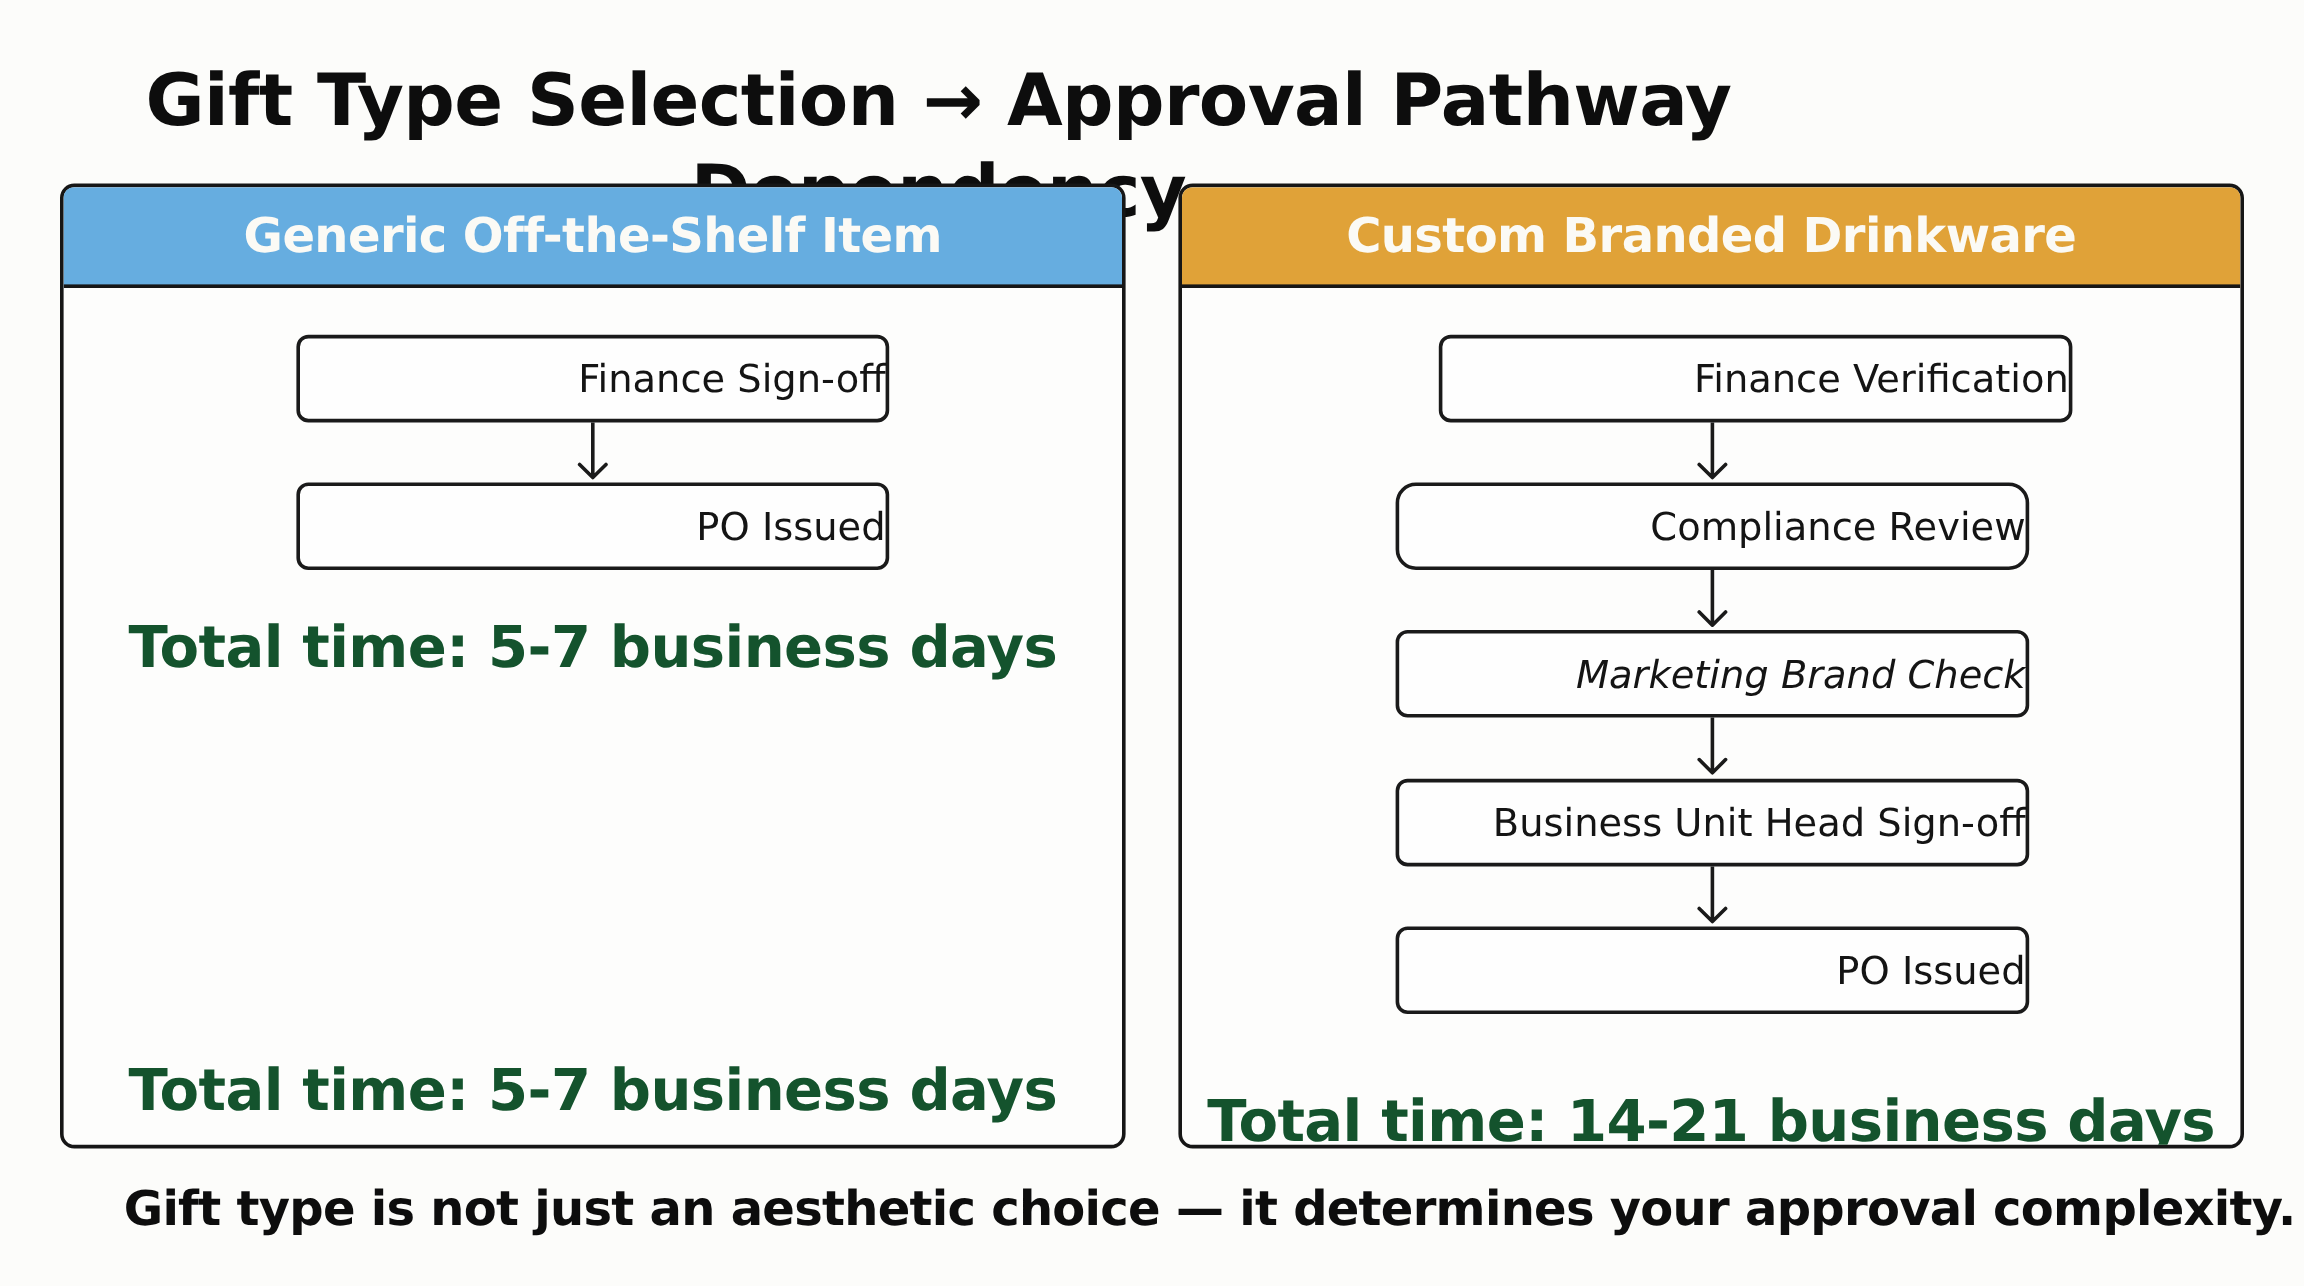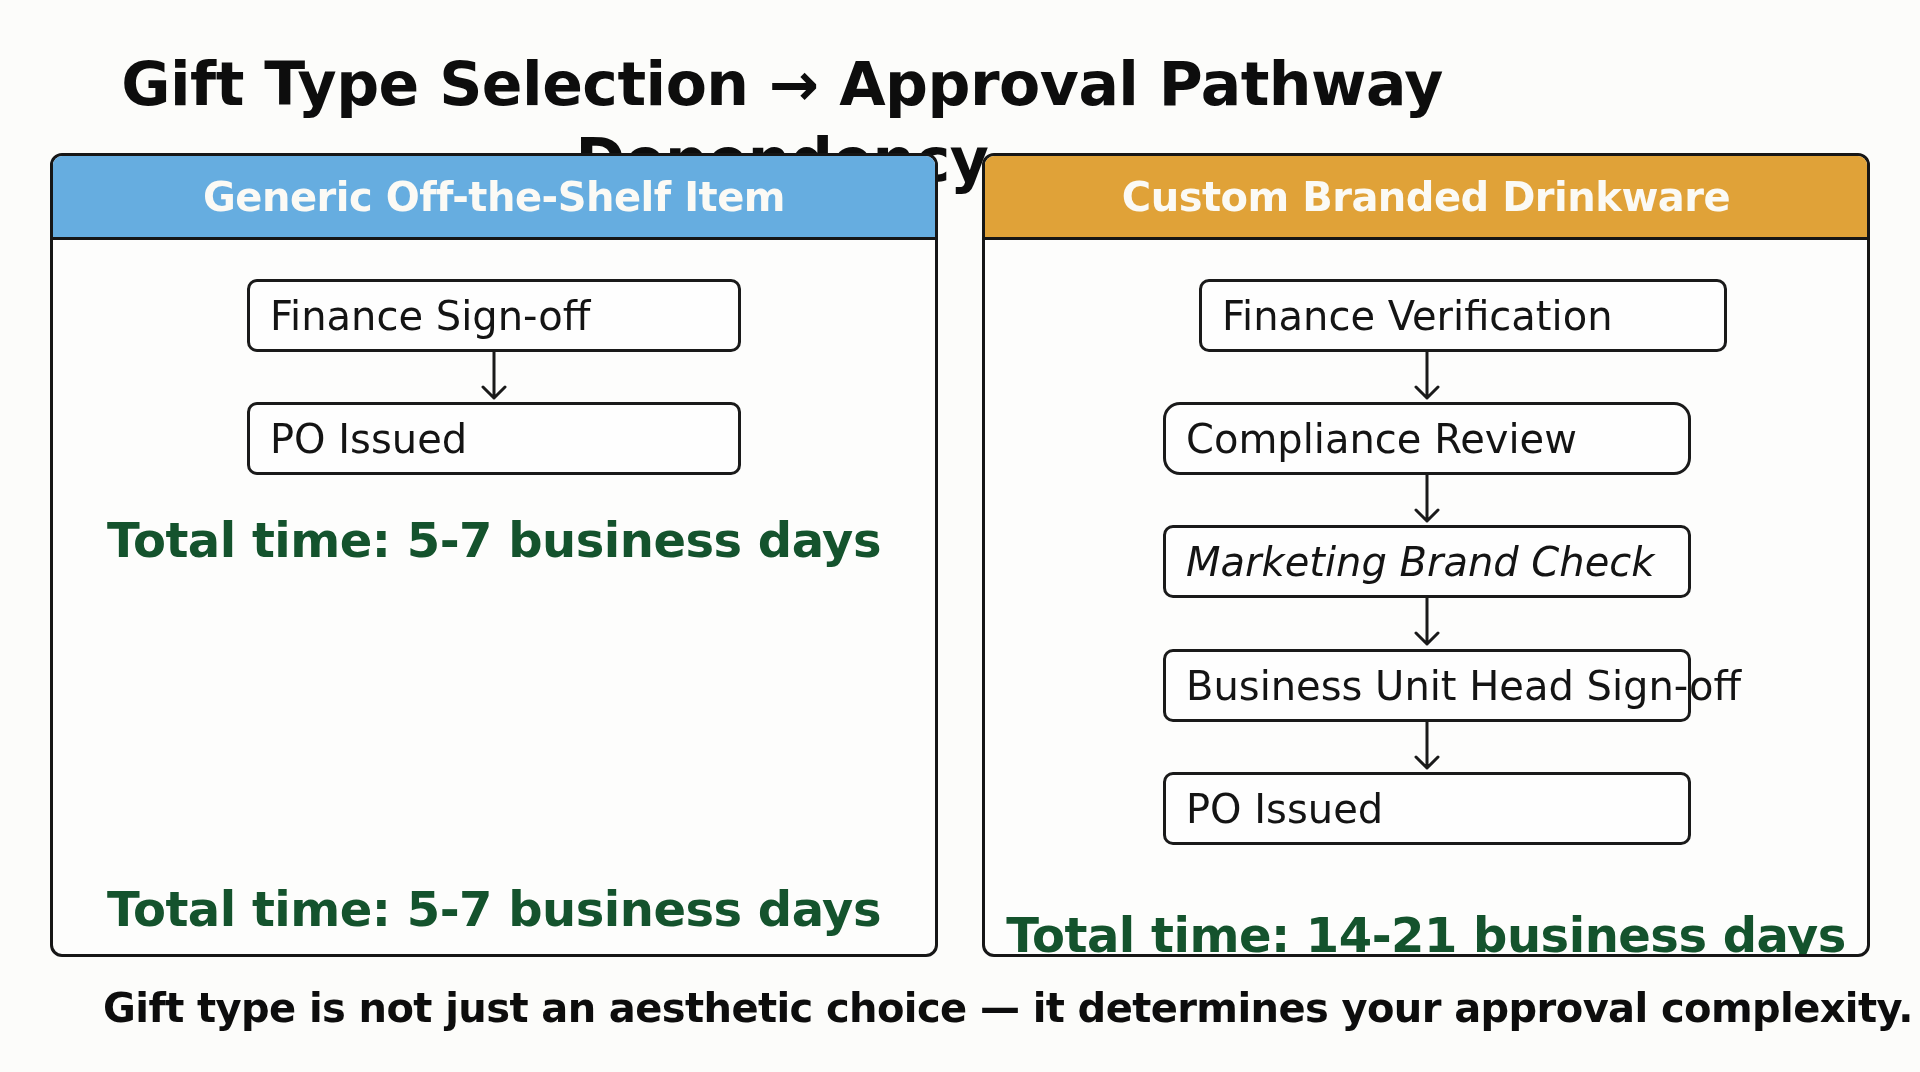--- a/index.html
+++ b/index.html
@@ -31,22 +31,22 @@
       display: flex; align-items: center; justify-content: center;
       color: #fbfaf5; font-weight: 700; font-size: 40px; letter-spacing: -0.5px;
     }
     .panel.left  .panel-header { background: #66ade0; }
     .panel.right .panel-header { background: #e0a238; }
 
     .step {
       position: absolute; height: 73px;
       border: 3px solid #1a1a1a; border-radius: 10px;
       background: #fefefe;
-      display: flex; align-items: center; justify-content: flex-start;
-      font-size: 40px; color: #141414; white-space: nowrap; padding-left: 20px;
+      display: flex; align-items: center; justify-content: flex-end;
+      font-size: 32px; color: #141414; white-space: nowrap; padding-left: 20px;
     }
     .panel.left  .step { left: 194px; width: 494px; }
     .panel.right .step { left: 178px; width: 528px; }
 
     .arrow {
       position: absolute; width: 30px; height: 50px;
     }
     .panel.left  .arrow { left: 426px; }
     .panel.right .arrow { left: 427px; }
     .arrow svg { width: 30px; height: 50px; display: block; }

